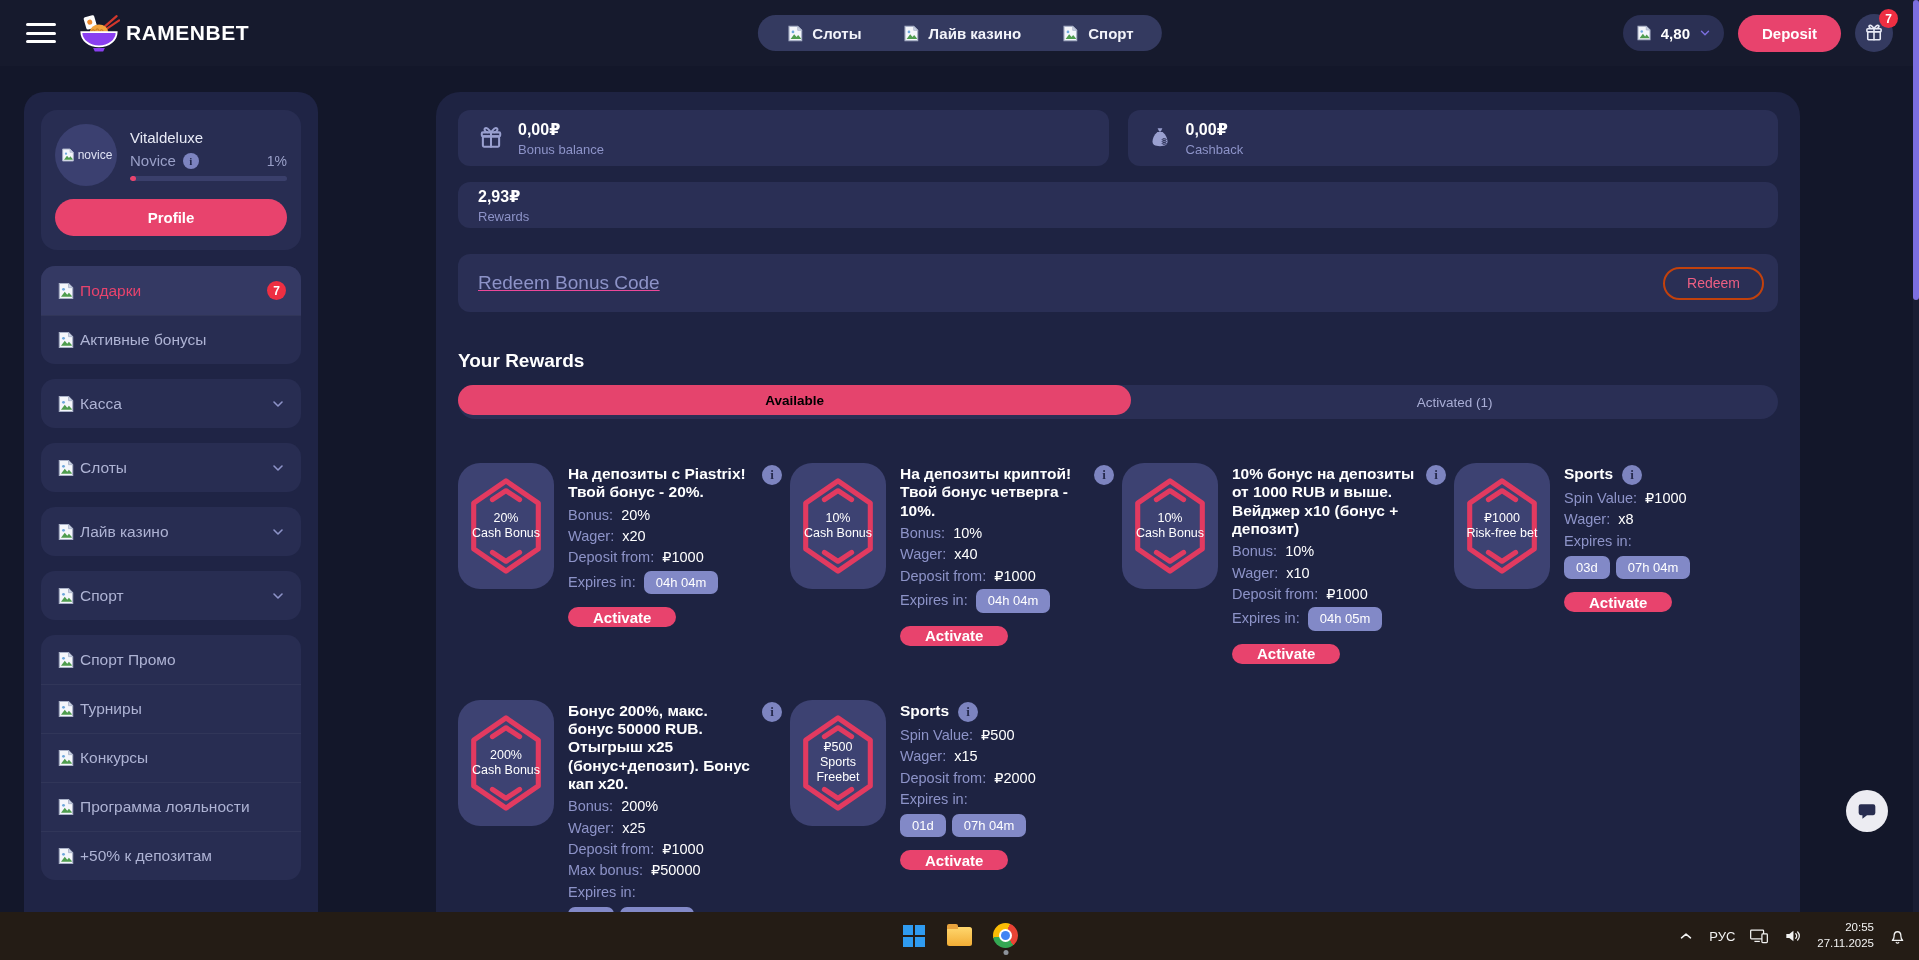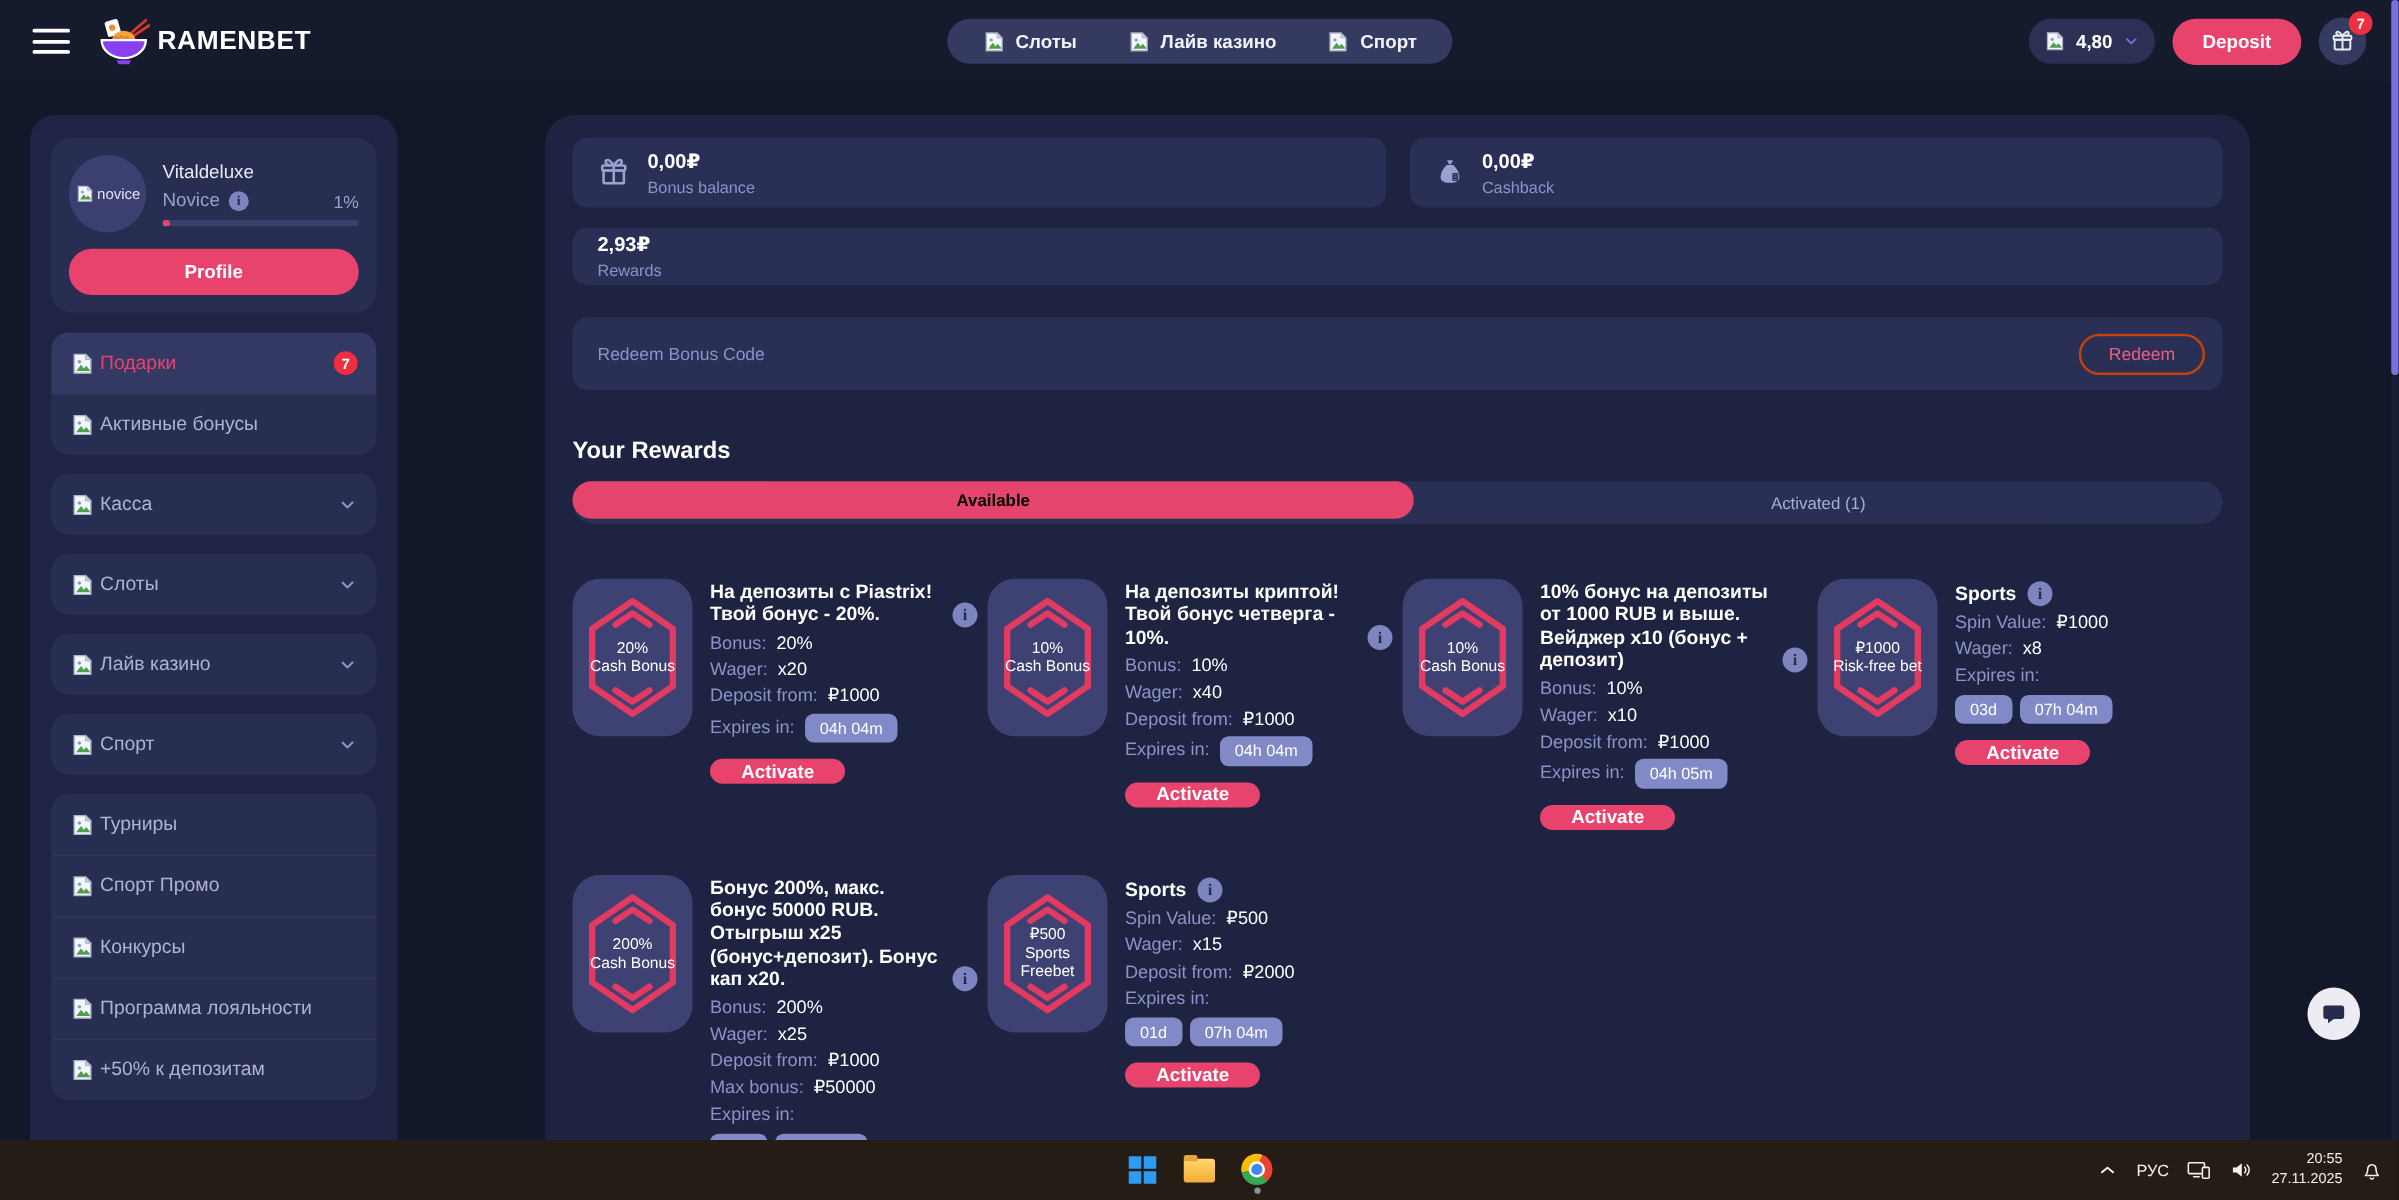--- a/index.html
+++ b/index.html
@@ -63,40 +63,40 @@
   .panel { position:absolute; left:436px; top:92px; width:1364px; bottom:0; background:#1e2342;
            border-radius:24px; padding:18px 22px; overflow:hidden; }
   .stats { display:flex; gap:19px; margin-bottom:16px; }
   .stat { flex:1; height:56px; background:#2a2f55; border-radius:12px; display:flex; align-items:center; gap:14px; padding:0 20px; }
   .stat svg { color:#9aa0d0; flex:none; }
   .stat-val { font-size:16px; font-weight:bold; color:#fff; }
   .stat-lbl { font-size:13px; color:#8d93c8; margin-top:3px; }
   .rebate { height:46px; background:#2a2f55; border-radius:12px; display:flex; flex-direction:column; justify-content:center; padding:0 20px; margin-bottom:26px; }
   .redeem { height:58px; background:#2a2f55; border-radius:12px; display:flex; align-items:center; padding:0 14px 0 20px; margin-bottom:38px; }
   .redeem input { flex:1; background:transparent; border:none; outline:none; color:#ec4899;
-                  font-size:14px; font-family:inherit; }
+                  font-size:19px; font-family:inherit;text-decoration:underline; }
   .redeem input::placeholder { color:#8d93c8; }
   .btn-outline { background:transparent; border:2px solid #c2410c; color:#ee5f83; font-weight:normal;
                  font-size:14px; height:33px; padding:0 22px; border-radius:17px; cursor:pointer; font-family:inherit; }
   .sec-title { font-size:19px; font-weight:bold; margin-bottom:13px; }
   .tabs { position:relative; height:34px; background:#2a2f55; border-radius:17px; margin-bottom:44px; }
   .tab-active { position:absolute; left:0; top:0; bottom:4px; width:51%; background:#e5446d; border-radius:17px;
                 display:flex; align-items:center; justify-content:center; font-size:13.5px; font-weight:bold; color:#000000; cursor:pointer; }
   .tab-idle { position:absolute; left:51%; right:0; top:0; bottom:0; display:flex; align-items:center; justify-content:center;
               font-size:13.5px; color:#a9aed6; cursor:pointer; }
 
   
   .grid { display:grid; grid-template-columns:repeat(4,1fr); column-gap:8px; row-gap:36px; }
   .card { display:flex; gap:14px; align-items:flex-start; }
   .hexbadge { width:96px; height:126px; flex:none; background:#3d4272; border-radius:22px;
               position:relative; display:flex; align-items:center; justify-content:center; }
   .hexbadge > svg { position:absolute; inset:12px 3px; width:90px; height:102px; }
   .hextext { position:relative; z-index:1; text-align:center; font-size:12.5px; line-height:1.2; color:#fff; }
   .card-body { flex:1; min-width:0; padding-top:2px; }
-  .trow { display:flex; align-items:flex-end; margin-bottom:5px; }
+  .trow { display:flex; align-items:flex-start; margin-bottom:5px; }
   .card-title { font-size:15.5px; font-weight:bold; line-height:1.18; color:#fff; }
   .info-i { width:20px; height:20px; border-radius:50%; background:#7d84c0; color:#262b4e; flex:none;
             font-size:13px; font-weight:bold; display:inline-flex; align-items:center; justify-content:center;
             margin-left:9px; cursor:pointer; font-family:"Liberation Serif",serif; }
   .drow { display:flex; align-items:center; margin-top:4px; font-size:14.5px; line-height:1.2; }
   .dlabel { color:#8d93c8; margin-right:8px; }
   .dval { color:#fff; }
   .chip { display:inline-flex; align-items:center; justify-content:center; background:#8289c7; color:#fff;
           font-size:13px; border-radius:7px; padding:4px 12px; }
   .chips { display:flex; gap:6px; margin-top:6px; }
@@ -344,27 +344,27 @@
           <use href="#chdn"></use>
         </svg>
     </div>
   </div>
 
   <div class="mgroup">
     <div class="m-item">
       <svg width="20" height="20" viewBox="0 0 24 24">
           <use href="#bimg"></use>
         </svg>
+      <span>Спорт Промо</span>
+    </div>
+    <div class="m-item">
+      <svg width="20" height="20" viewBox="0 0 24 24">
+          <use href="#bimg"></use>
+        </svg>
       <span>Турниры</span>
-    </div>
-    <div class="m-item">
-      <svg width="20" height="20" viewBox="0 0 24 24">
-          <use href="#bimg"></use>
-        </svg>
-      <span>Спорт Промо</span>
     </div>
     <div class="m-item">
       <svg width="20" height="20" viewBox="0 0 24 24">
           <use href="#bimg"></use>
         </svg>
       <span>Конкурсы</span>
     </div>
     <div class="m-item">
       <svg width="20" height="20" viewBox="0 0 24 24">
           <use href="#bimg"></use>

